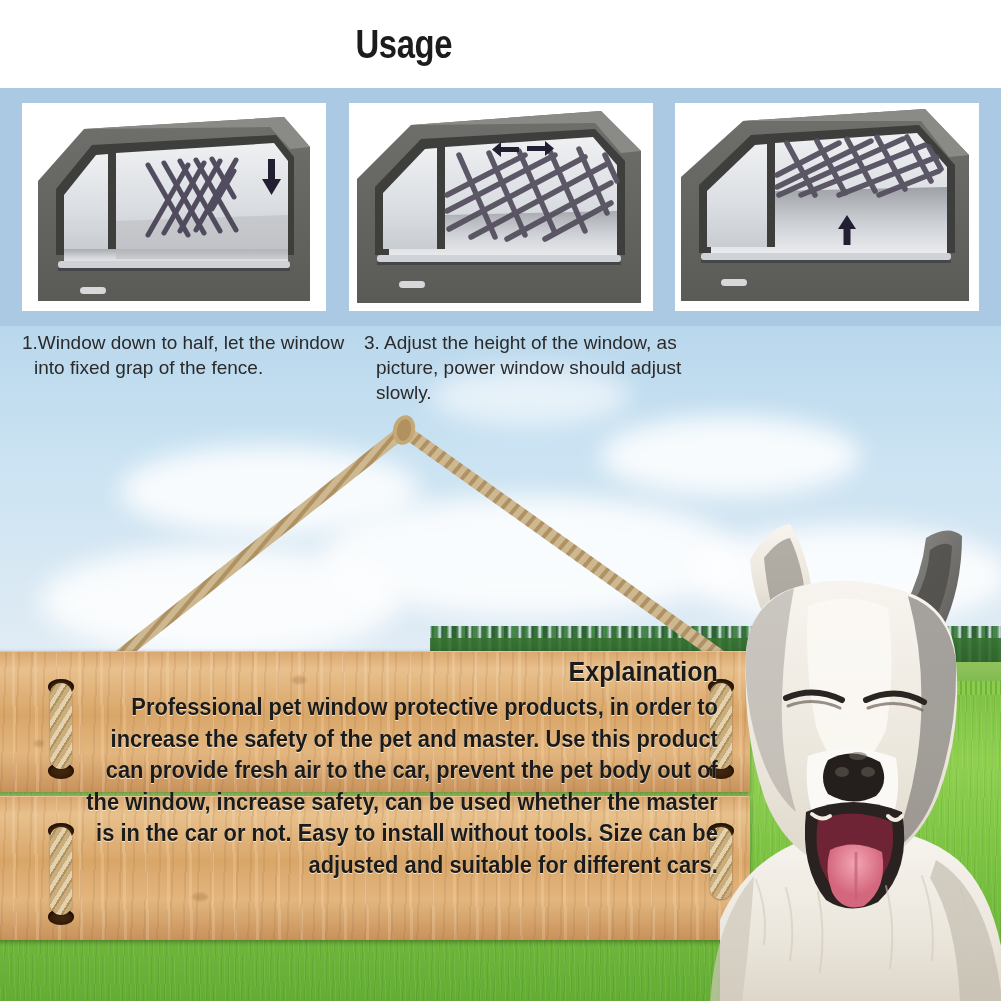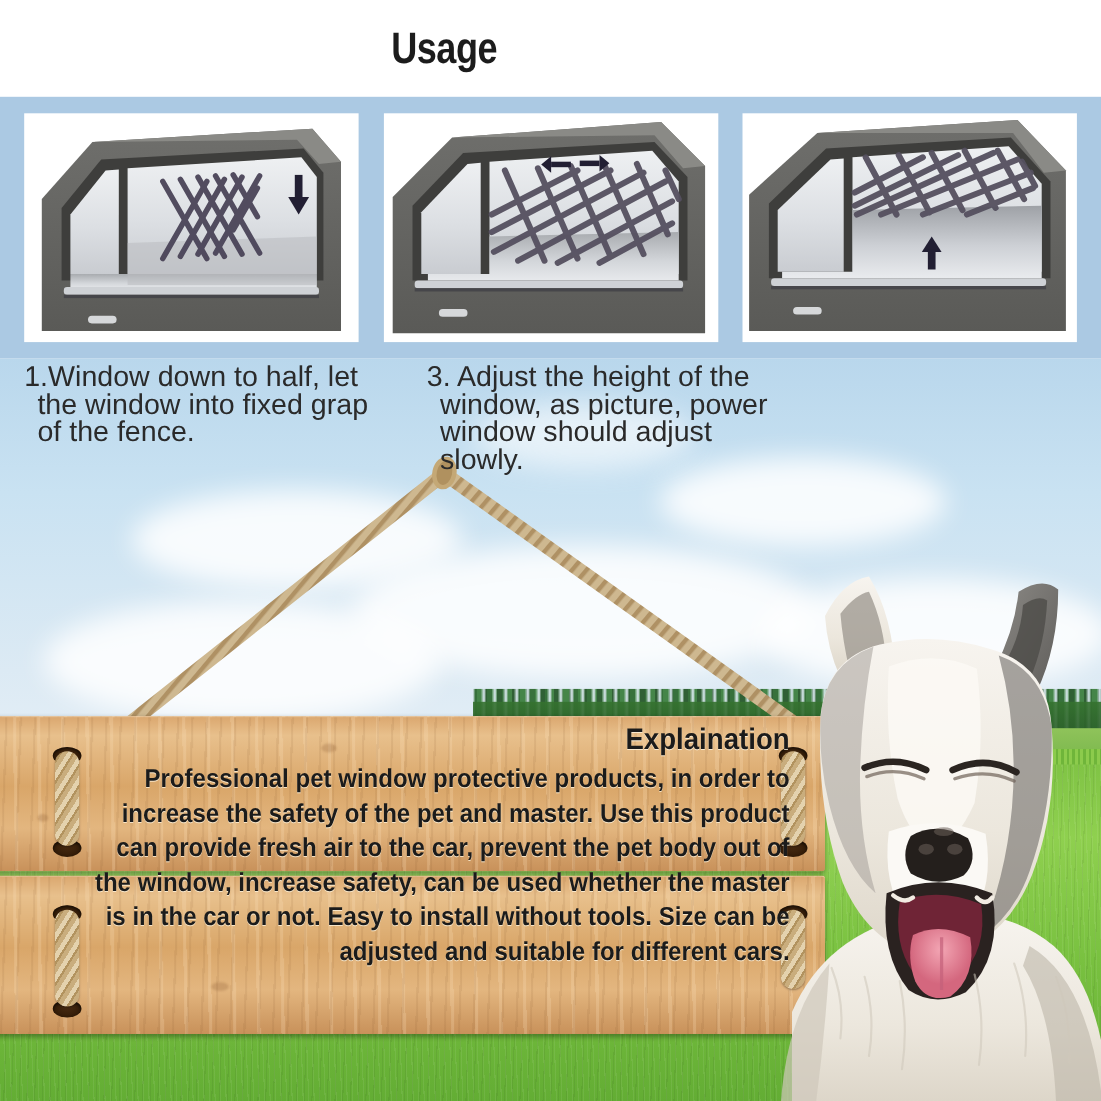--- a/index.html
+++ b/index.html
@@ -90,27 +90,27 @@
     position:absolute;left:0;top:0;width:1001px;height:14px;
     background:repeating-linear-gradient(90deg,#6fb53a 0px,#6fb53a 2px,#8ccb4c 2px,#8ccb4c 5px);
   }
 
   
   .captions{
     position:absolute;left:0;top:330px;width:1001px;height:110px;
     display:flex;padding:0 22px;box-sizing:border-box;
   }
   .cap{
-    font-size:26px;line-height:25px;color:#2a2a2a;
+    font-size:19px;line-height:25px;color:#2a2a2a;
     padding-left:12px;text-indent:-12px;
     font-family:"Liberation Sans", sans-serif;
   }
   .cap1{width:326px;}
   .cap2{width:305px;margin-left:18px;}
-  .cap3{width:330px;margin-left:28px;}
+  .cap3{width:330px;margin-left:4px;}
 
   
   .rope-svg{position:absolute;left:0;top:326px;width:1001px;height:675px;pointer-events:none;}
 
   
   .sign{position:absolute;left:-8px;top:651px;width:758px;height:288px;}
   .plank{
     position:absolute;left:0;width:758px;
     background:
       repeating-linear-gradient(92deg,rgba(120,75,35,.10) 0px,rgba(120,75,35,.10) 2px,transparent 2px,transparent 13px),

